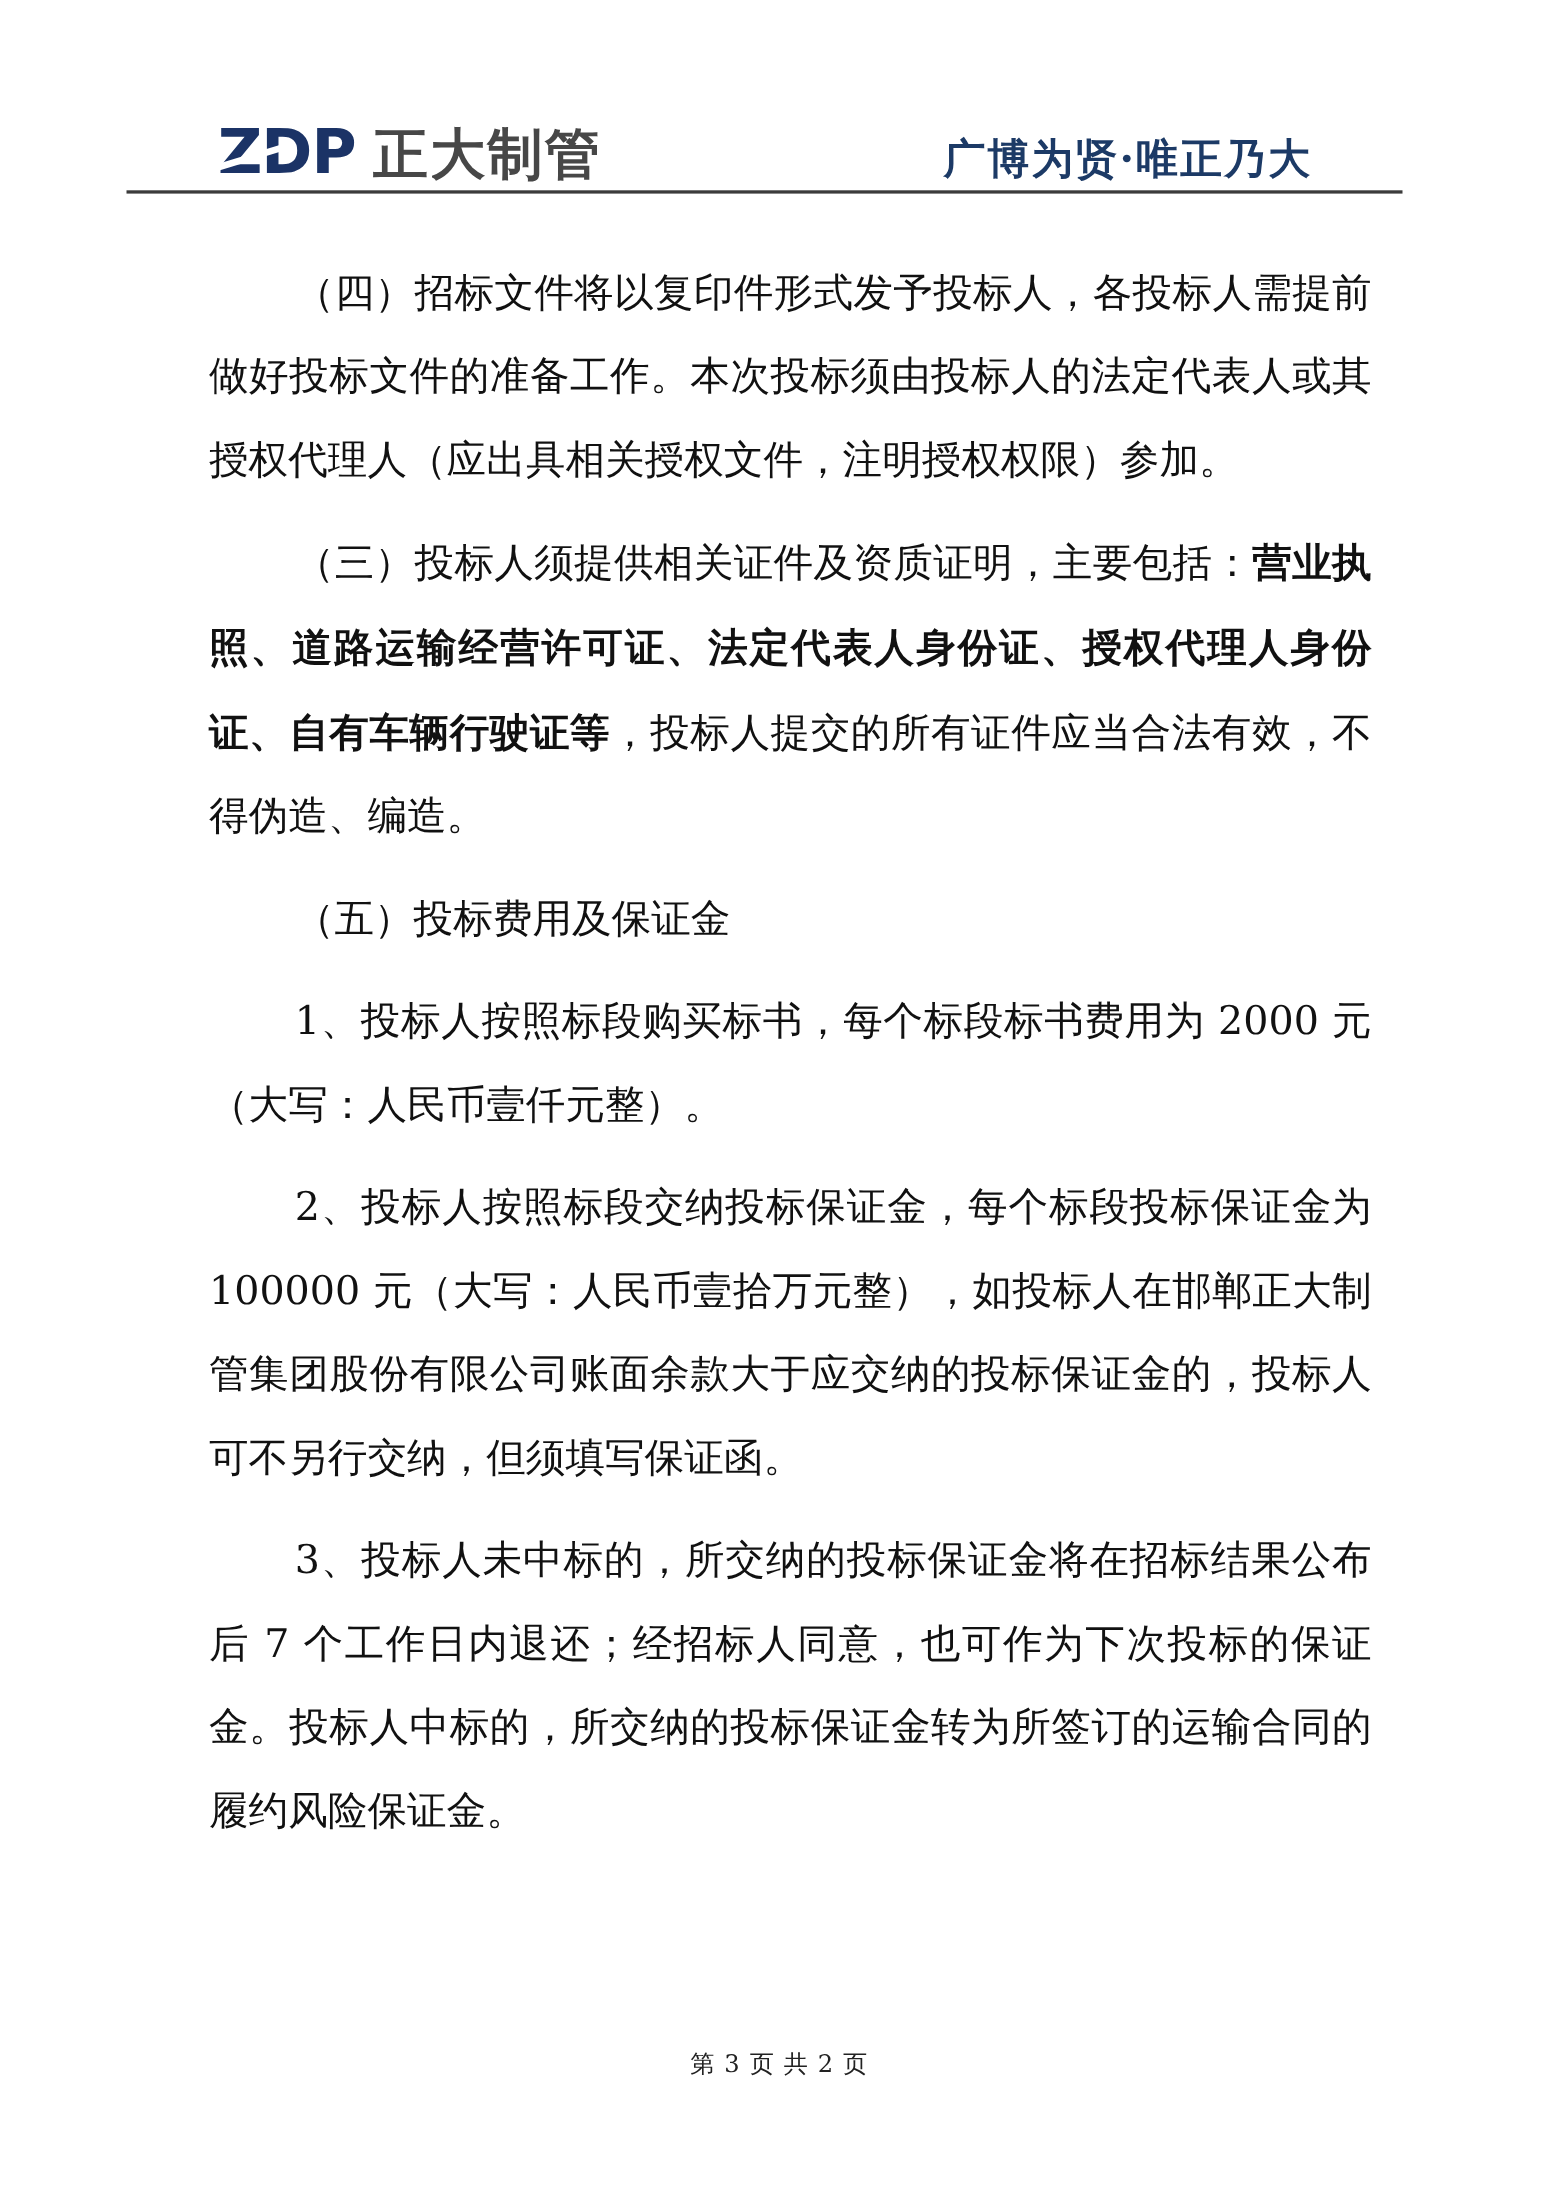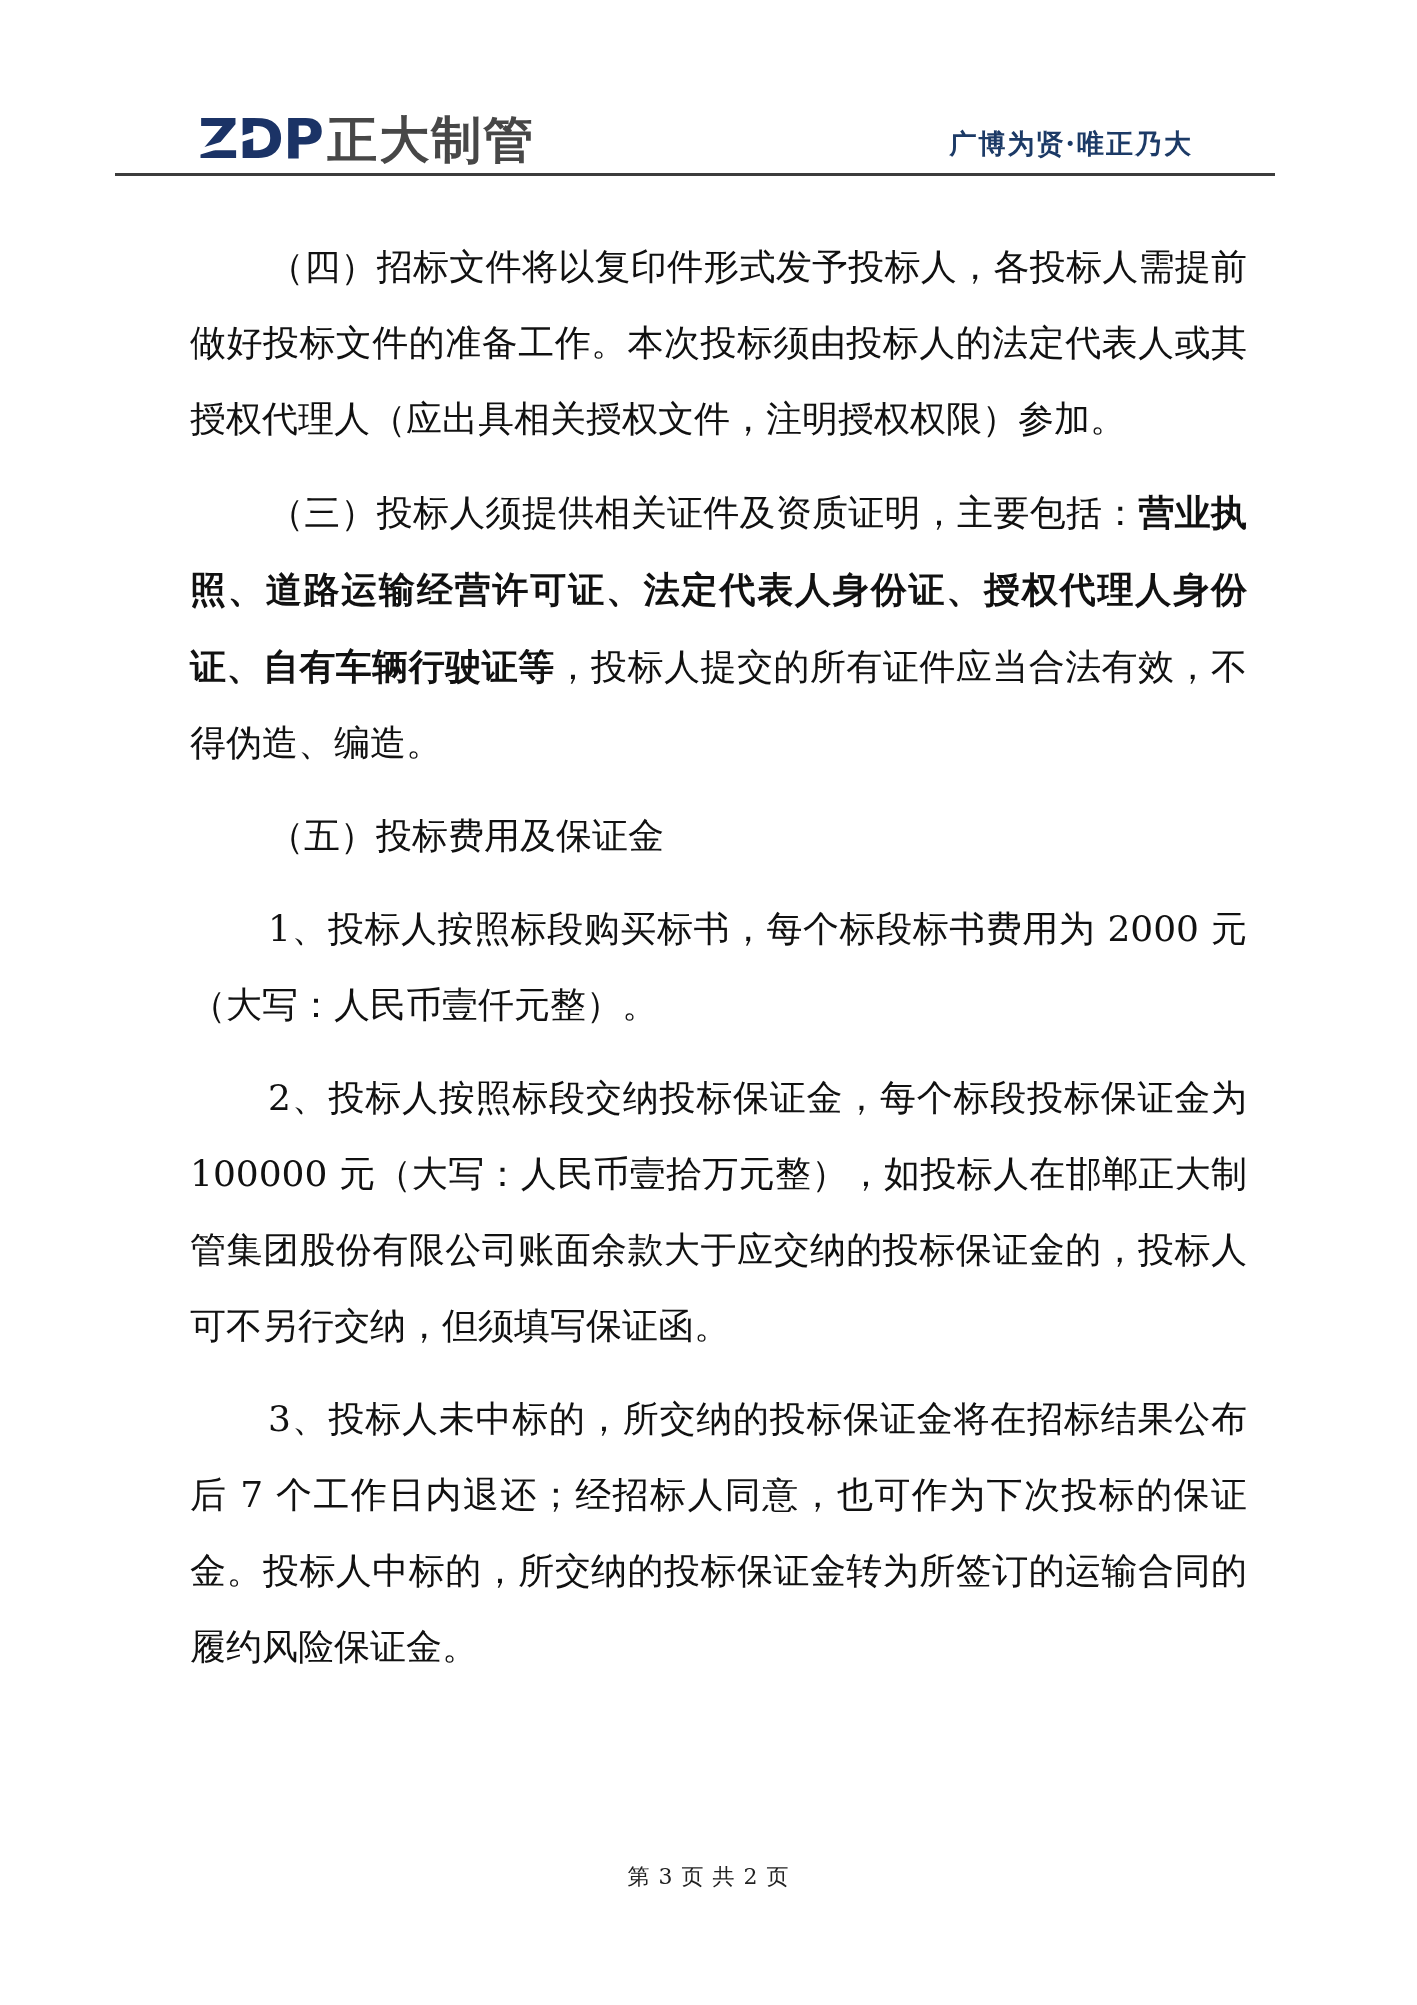--- a/index.html
+++ b/index.html
@@ -18,21 +18,21 @@
     position: absolute;
     left: 115px; top: 92px;
     width: 1160px; height: 84px;
     box-sizing: border-box;
     padding: 0 82px 10px 83px;
     border-bottom: 3px solid #3c3c3c;
     display: flex;
     justify-content: space-between;
     align-items: flex-end;
   }
-  .logo-row { display: flex; align-items: flex-end; gap: 4px; }
+  .logo-row { display: flex; align-items: flex-end; gap: 16px; }
   .logo-zdp {
     position: relative;
     font-family: "DejaVu Sans", sans-serif;
     font-weight: 900;
     font-size: 56px;
     line-height: 48px;
     letter-spacing: -1px;
     color: #1b3366;
   }
   .logo-zdp::after {
@@ -48,21 +48,21 @@
     font-weight: 900;
     font-size: 50px;
     line-height: 46px;
     letter-spacing: 2px;
     color: #474747;
     margin-top: 46px;
   }
   .tagline {
     font-family: "DejaVu Serif", serif;
     font-weight: 700;
-    font-size: 27px;
+    font-size: 38px;
     line-height: 38px;
     letter-spacing: 2px;
     color: #1c3a66;
     white-space: nowrap;
   }
 
   
   .doc-body {
     position: absolute;
     left: 190px; top: 229px;

